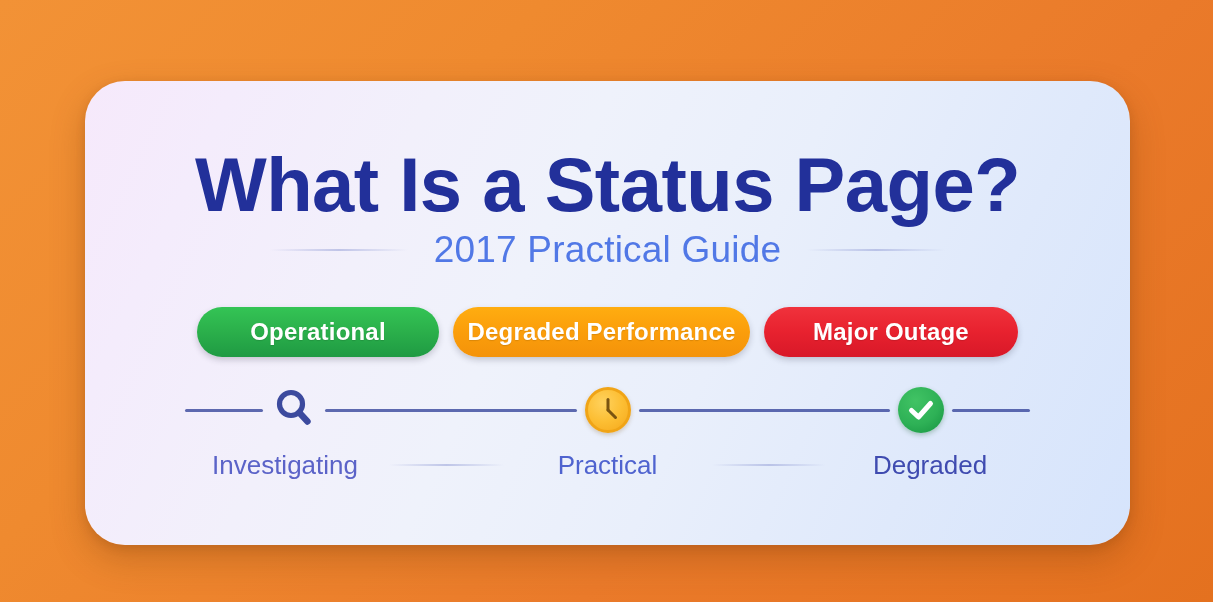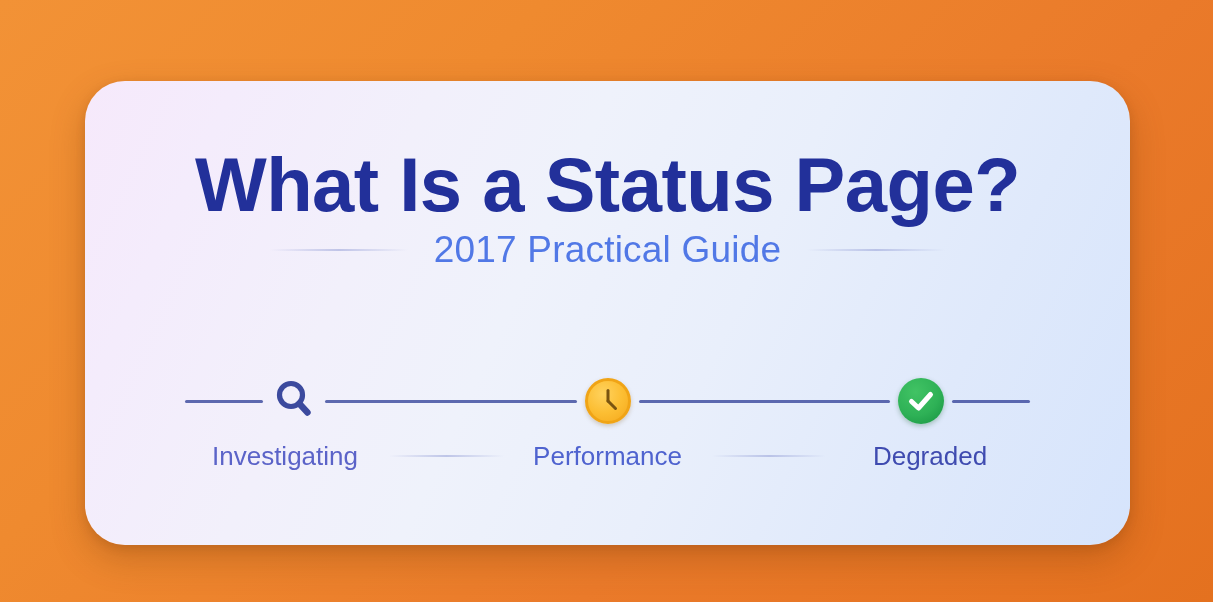--- a/index.html
+++ b/index.html
@@ -113,21 +113,21 @@
   }
   .badge.outage {
     width: 254px;
     background: linear-gradient(180deg, #f0323c 0%, #e8222f 48%, #d81828 100%);
   }
 
   
   #timeline {
     position: absolute;
     left: 0;
-    top: 290px;
+    top: 299px;
     width: 100%;
     height: 110px;
   }
 
   
   #icon-row {
     position: absolute;
     left: 100px;
     right: 100px;
     top: 0;
@@ -208,20 +208,25 @@
 <div id="card">
 
   <div id="title">What Is a Status Page?</div>
 
   <div id="subtitle-row">
     <div class="sub-rule"></div>
     <div id="subtitle">2017 Practical Guide</div>
     <div class="sub-rule"></div>
   </div>
 
+  <div id="badges">
+    <div class="badge operational">Operational</div>
+    <div class="badge degraded">Degraded Performance</div>
+    <div class="badge outage">Major Outage</div>
+  </div>
 
   <div id="timeline">
 
     <div id="icon-row">
       <div class="conn edge"></div>
 
       <div class="icon-slot">
         <span>
           <svg width="46" height="46" viewBox="0 0 46 46">
             <circle cx="20" cy="19" r="11.5" fill="none" stroke="#3c4a9e" stroke-width="5.2"></circle>
@@ -252,21 +257,21 @@
       </div>
 
       <div class="conn edge"></div>
     </div>
 
     <div id="label-row">
       <div class="label-slot w1 lbl-investigating">Investigating</div>
 
       <div class="label-rule"></div>
 
-      <div class="label-slot w2 lbl-monitoring">Performance</div>
+      <div class="label-slot w2 lbl-monitoring">Practical</div>
 
       <div class="label-rule"></div>
 
       <div class="label-slot w3 lbl-resolved">Degraded</div>
     </div>
 
   </div>
 </div>
 
 </body></html>

